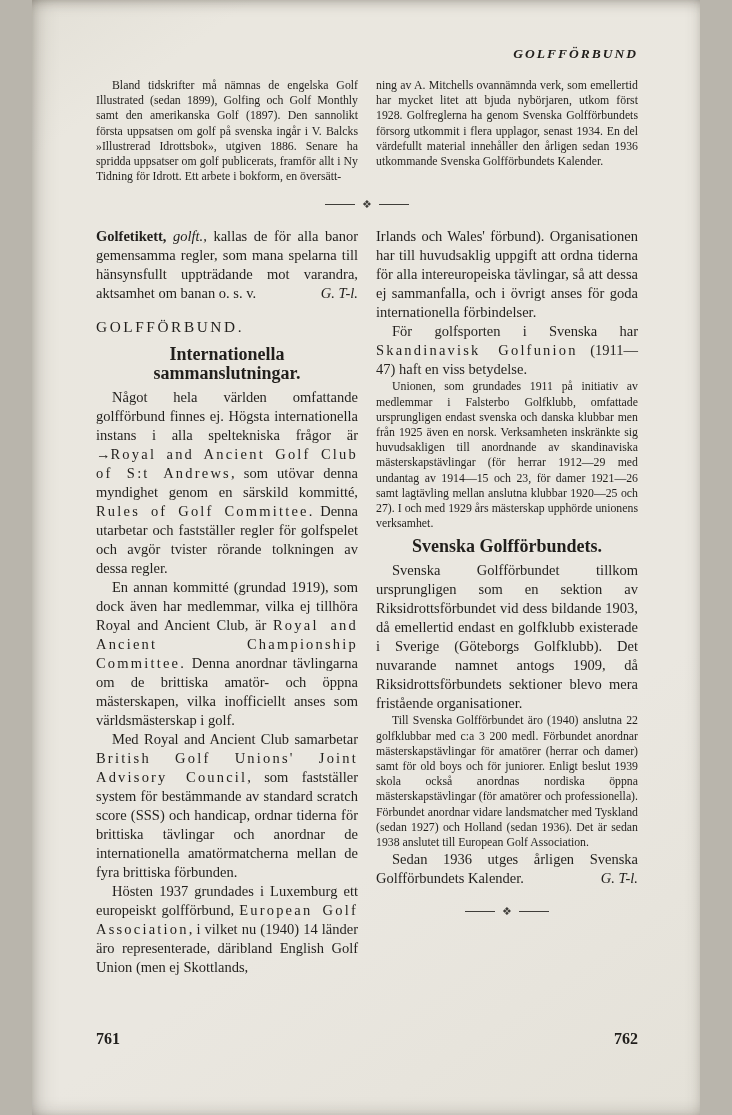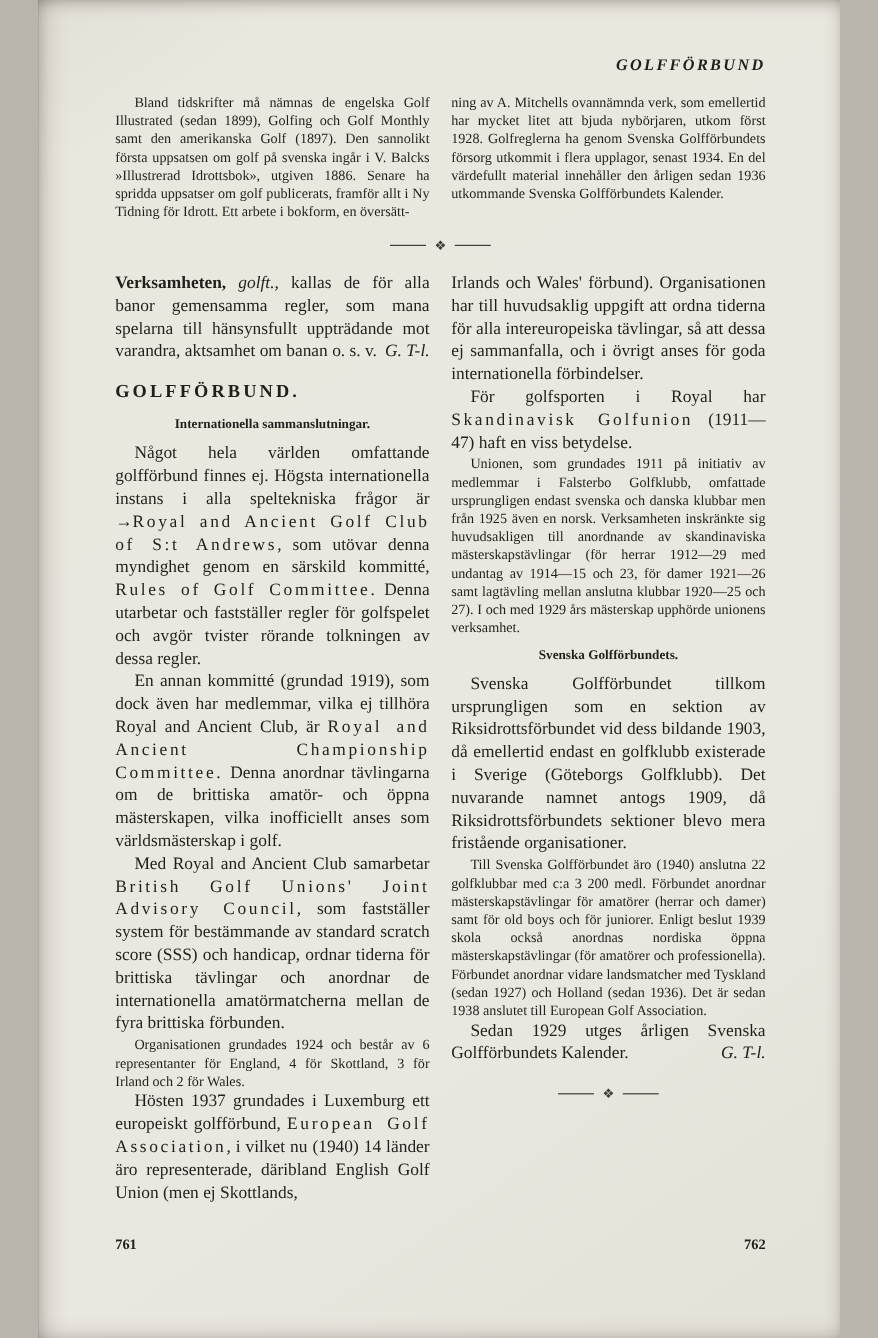--- a/index.html
+++ b/index.html
@@ -27,25 +27,25 @@
   }
   .top-row, .main-row { display:flex; gap:18px; }
   .top-row { margin-top:16px; }
   .col { width:294px; font-size:14.5px; line-height:19px; }
   p { margin:0; text-align:justify; }
   p.ind { text-indent:16px; }
   p.cont { text-indent:0; }
   p.entry { margin-bottom:9px; }
   p.small { font-size:11.8px; line-height:15.2px; }
   p.h1 {
-    font-size:15.3px; font-weight:bold; letter-spacing:2.6px;
+    font-size:15.3px; font-weight:normal; letter-spacing:2.6px;
     margin:14px 0 9px; text-align:left;
   }
   p.h2 {
-    font-size:11px; font-weight:bold; text-align:center;
+    font-size:18px; font-weight:bold; text-align:center;
     margin:6px 0 5px;
   }
   .s-b { font-weight:bold; }
   .s-i { font-style:italic; }
   .s-sp { letter-spacing:2.2px; word-spacing:3px; }
   .s-sig { float:right; font-style:italic; }
   .divider-center {
     display:flex; align-items:center; justify-content:center; gap:7px;
     margin:14px 0 16px;
   }
@@ -57,21 +57,21 @@
   p.ornament {
     display:flex; align-items:center; justify-content:center; gap:7px;
     margin-top:14px; text-indent:0;
   }
   p.ornament::before, p.ornament::after {
     content:""; width:30px; border-top:1.2px solid #3f3d39;
   }
   .footer {
     position:absolute; top:1030px; left:64px; right:62px;
     display:flex; justify-content:space-between;
-    font-weight:bold; font-size:12px;
+    font-weight:bold; font-size:16px;
   }
 </style>
 </head>
 <body>
 
 <div class="page">
 
   <div class="running-header">GOLFFÖRBUND</div>
 
   <div class="top-row">
@@ -84,37 +84,36 @@
   </div>
 
   <div class="divider-center">
     <span class="line"></span>
     <span class="orn">❖</span>
     <span class="line"></span>
   </div>
 
   <div class="main-row">
     <div class="col">
-        <p class="entry"><span class="s-b">Verksamheten,</span><span class="s-i"> golft., </span><span class="s-n">kallas de för alla banor gemensamma regler, som mana spelarna till hänsynsfullt uppträdande mot varandra, aktsamhet om banan o. s. v. </span><span class="s-sig">G. T-l.</span></p>
+        <p class="entry"><span class="s-b">Golfetikett,</span><span class="s-i"> golft., </span><span class="s-n">kallas de för alla banor gemensamma regler, som mana spelarna till hänsynsfullt uppträdande mot varandra, aktsamhet om banan o. s. v. </span><span class="s-sig">G. T-l.</span></p>
         <p class="h1"><span class="s-n">GOLFFÖRBUND.</span></p>
         <p class="h2"><span class="s-n">Internationella sammanslutningar.</span></p>
         <p class="ind"><span class="s-n">Något hela världen omfattande golfförbund finnes ej. Högsta internationella instans i alla speltekniska frågor är </span><span class="s-n">→</span><span class="s-sp">Royal and Ancient Golf Club of S:t Andrews</span><span class="s-n">, som utövar denna myndighet genom en särskild kommitté, </span><span class="s-sp">Rules of Golf Committee.</span><span class="s-n"> Denna utarbetar och fastställer regler för golfspelet och avgör tvister rörande tolkningen av dessa regler.</span></p>
         <p class="ind"><span class="s-n">En annan kommitté (grundad 1919), som dock även har medlemmar, vilka ej tillhöra Royal and Ancient Club, är </span><span class="s-sp">Royal and Ancient Championship Committee.</span><span class="s-n"> Denna anordnar tävlingarna om de brittiska amatör- och öppna mästerskapen, vilka inofficiellt anses som världsmästerskap i golf.</span></p>
         <p class="ind"><span class="s-n">Med Royal and Ancient Club samarbetar </span><span class="s-sp">British Golf Unions' Joint Advisory Council</span><span class="s-n">, som fastställer system för bestämmande av standard scratch score (SSS) och handicap, ordnar tiderna för brittiska tävlingar och anordnar de internationella amatörmatcherna mellan de fyra brittiska förbunden.</span></p>
-        <p class="small ind"><span class="s-n">Organisationen grundades 1924 och består av 6 representanter för England, 4 för Skottland, 3 för Irland och 2 för Wales.</span></p>
         <p class="ind"><span class="s-n">Hösten 1937 grundades i Luxemburg ett europeiskt golfförbund, </span><span class="s-sp">European Golf Association</span><span class="s-n">, i vilket nu (1940) 14 länder äro representerade, däribland English Golf Union (men ej Skottlands,</span></p>
       </div>
     <div class="col">
         <p class="cont"><span class="s-n">Irlands och Wales' förbund). Organisationen har till huvudsaklig uppgift att ordna tiderna för alla intereuropeiska tävlingar, så att dessa ej sammanfalla, och i övrigt anses för goda internationella förbindelser.</span></p>
-        <p class="ind"><span class="s-n">För golfsporten i Royal har </span><span class="s-sp">Skandinavisk Golfunion</span><span class="s-n"> (1911—47) haft en viss betydelse.</span></p>
+        <p class="ind"><span class="s-n">För golfsporten i Svenska har </span><span class="s-sp">Skandinavisk Golfunion</span><span class="s-n"> (1911—47) haft en viss betydelse.</span></p>
         <p class="small ind"><span class="s-n">Unionen, som grundades 1911 på initiativ av medlemmar i Falsterbo Golfklubb, omfattade ursprungligen endast svenska och danska klubbar men från 1925 även en norsk. Verksamheten inskränkte sig huvudsakligen till anordnande av skandinaviska mästerskapstävlingar (för herrar 1912—29 med undantag av 1914—15 och 23, för damer 1921—26 samt lagtävling mellan anslutna klubbar 1920—25 och 27). I och med 1929 års mästerskap upphörde unionens verksamhet.</span></p>
         <p class="h2"><span class="s-n">Svenska Golfförbundets.</span></p>
         <p class="ind"><span class="s-n">Svenska Golfförbundet tillkom ursprungligen som en sektion av Riksidrottsförbundet vid dess bildande 1903, då emellertid endast en golfklubb existerade i Sverige (Göteborgs Golfklubb). Det nuvarande namnet antogs 1909, då Riksidrottsförbundets sektioner blevo mera fristående organisationer.</span></p>
         <p class="small ind"><span class="s-n">Till Svenska Golfförbundet äro (1940) anslutna 22 golfklubbar med c:a 3 200 medl. Förbundet anordnar mästerskapstävlingar för amatörer (herrar och damer) samt för old boys och för juniorer. Enligt beslut 1939 skola också anordnas nordiska öppna mästerskapstävlingar (för amatörer och professionella). Förbundet anordnar vidare landsmatcher med Tyskland (sedan 1927) och Holland (sedan 1936). Det är sedan 1938 anslutet till European Golf Association.</span></p>
-        <p class="ind"><span class="s-n">Sedan 1929 utges årligen Svenska Golfförbundets Kalender. </span><span class="s-sig">G. T-l.</span></p>
+        <p class="ind"><span class="s-n">Sedan 1936 utges årligen Svenska Golfförbundets Kalender. </span><span class="s-sig">G. T-l.</span></p>
         <p class="ornament">
           <span class="s-orn">❖</span>
         </p>
       </div>
   </div>
 
   <div class="footer">
     <span>761</span>
     <span>762</span>
   </div>

